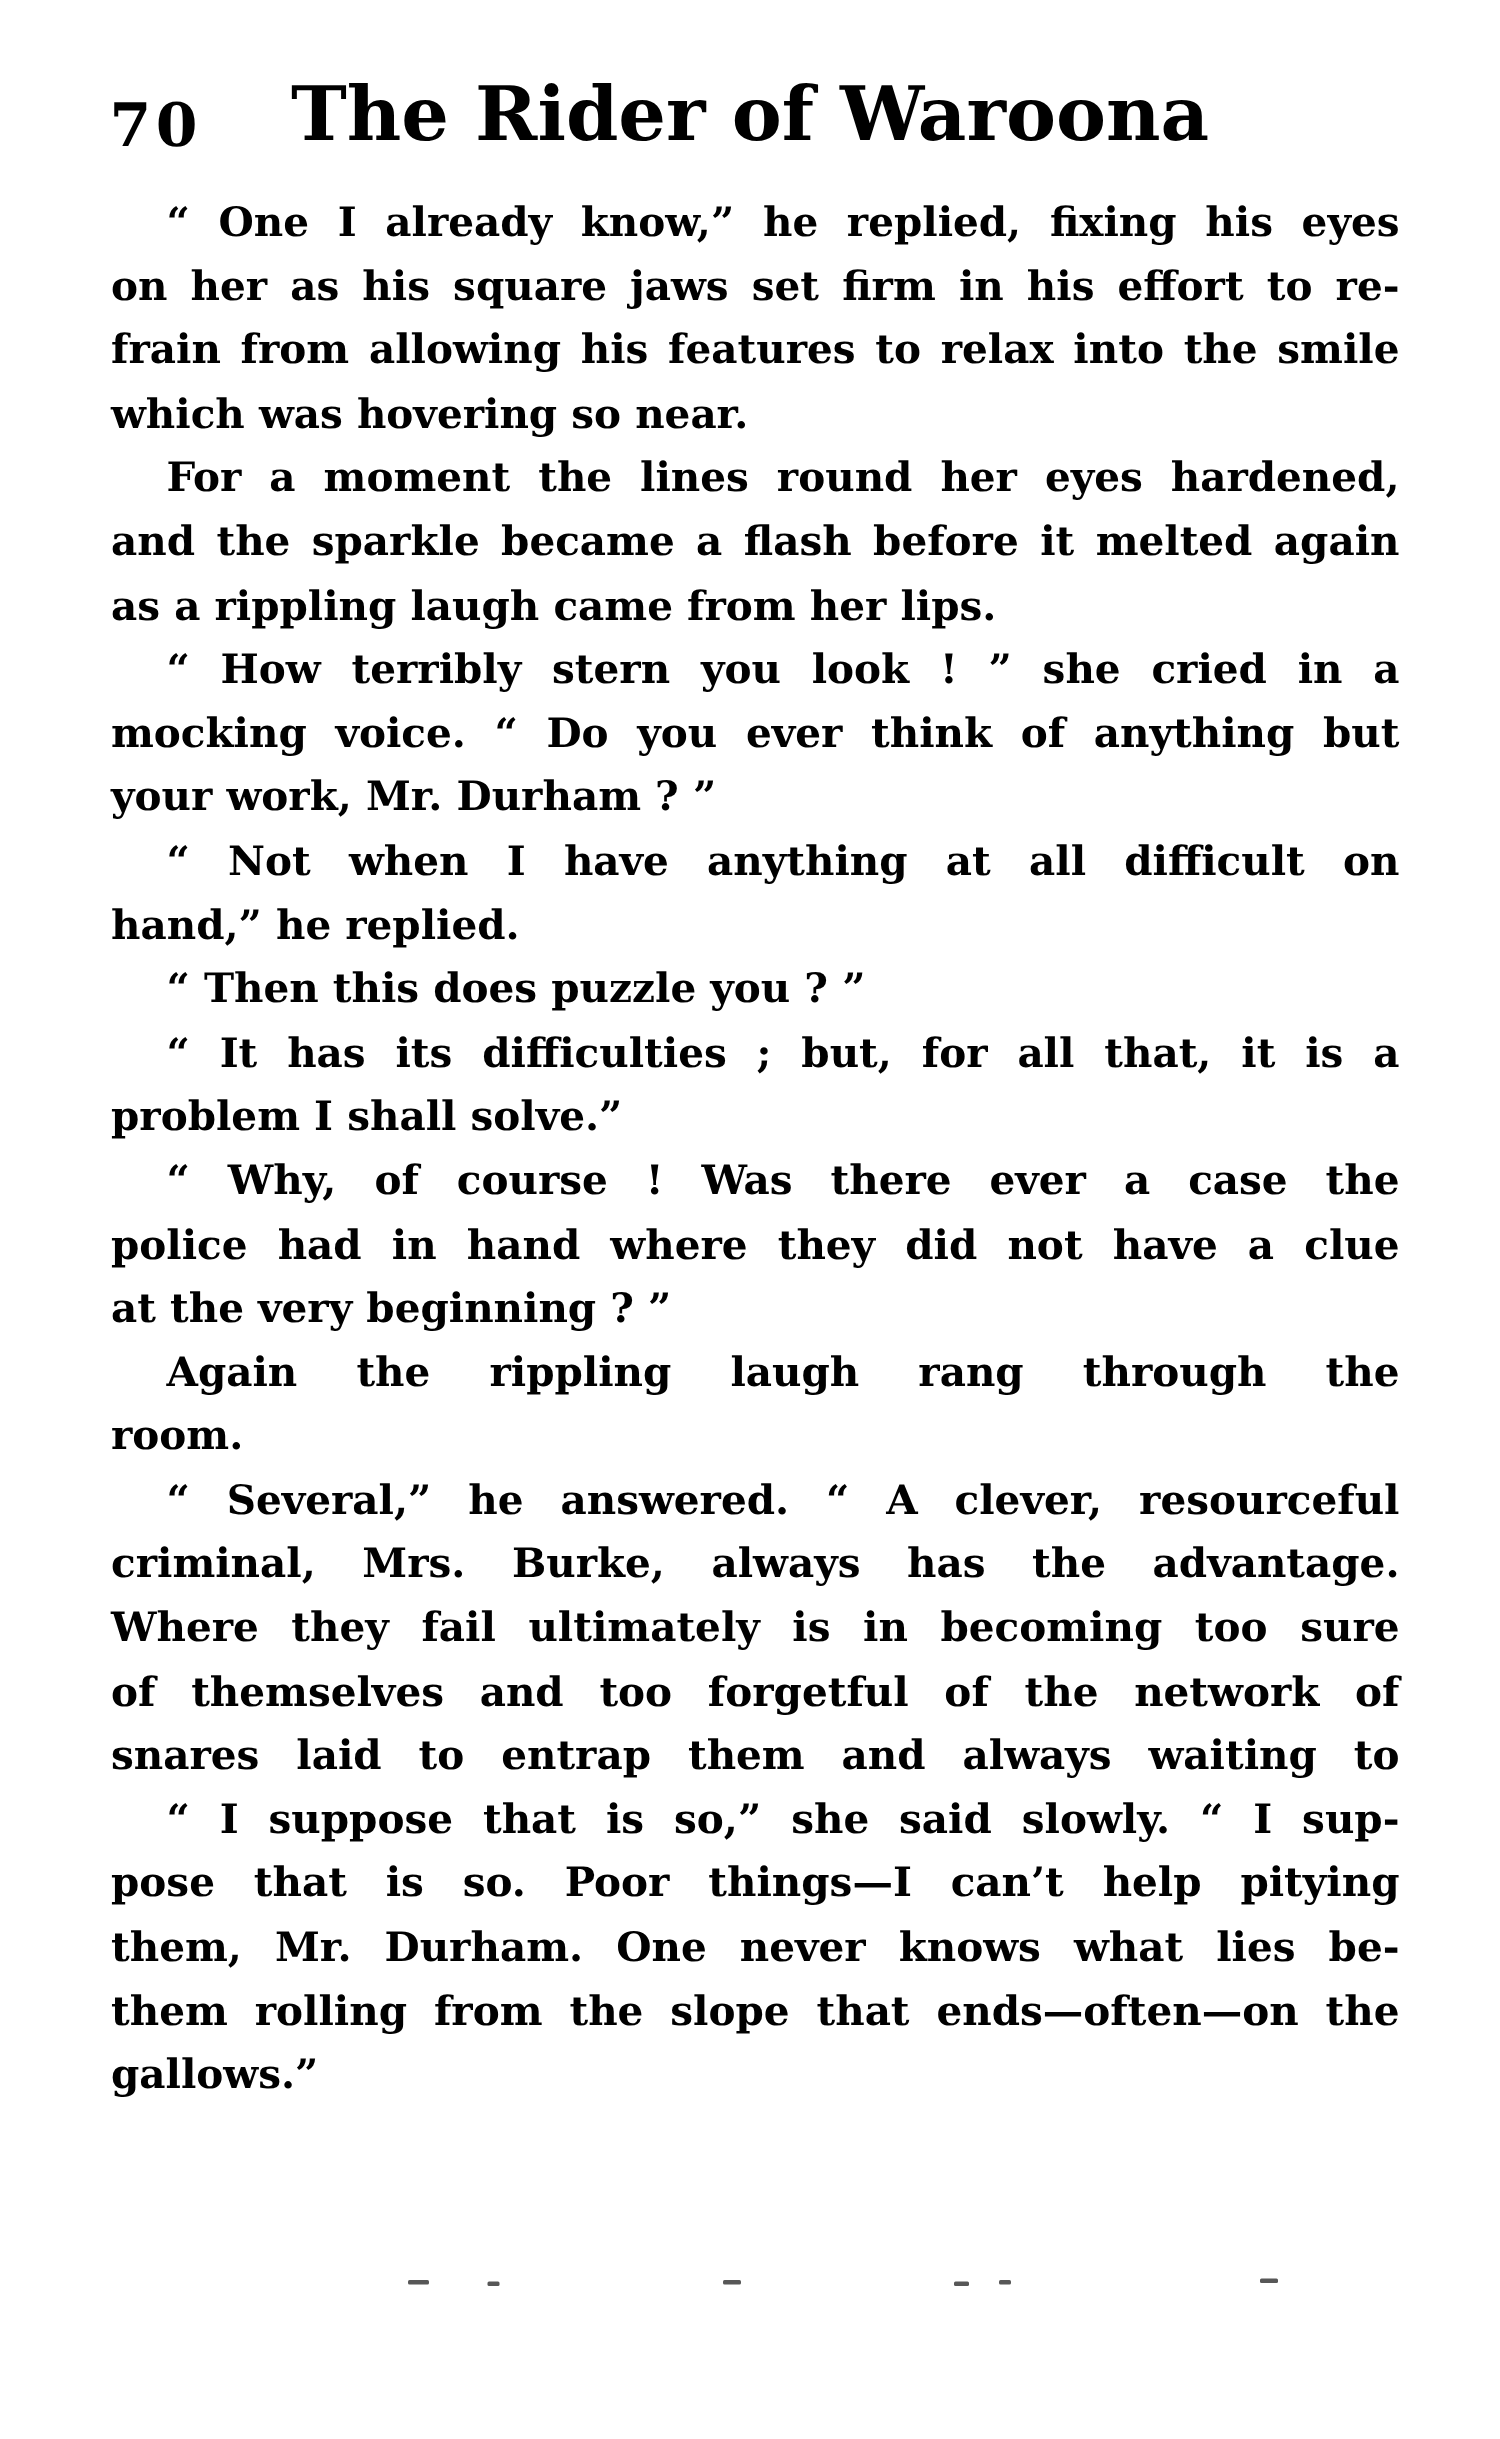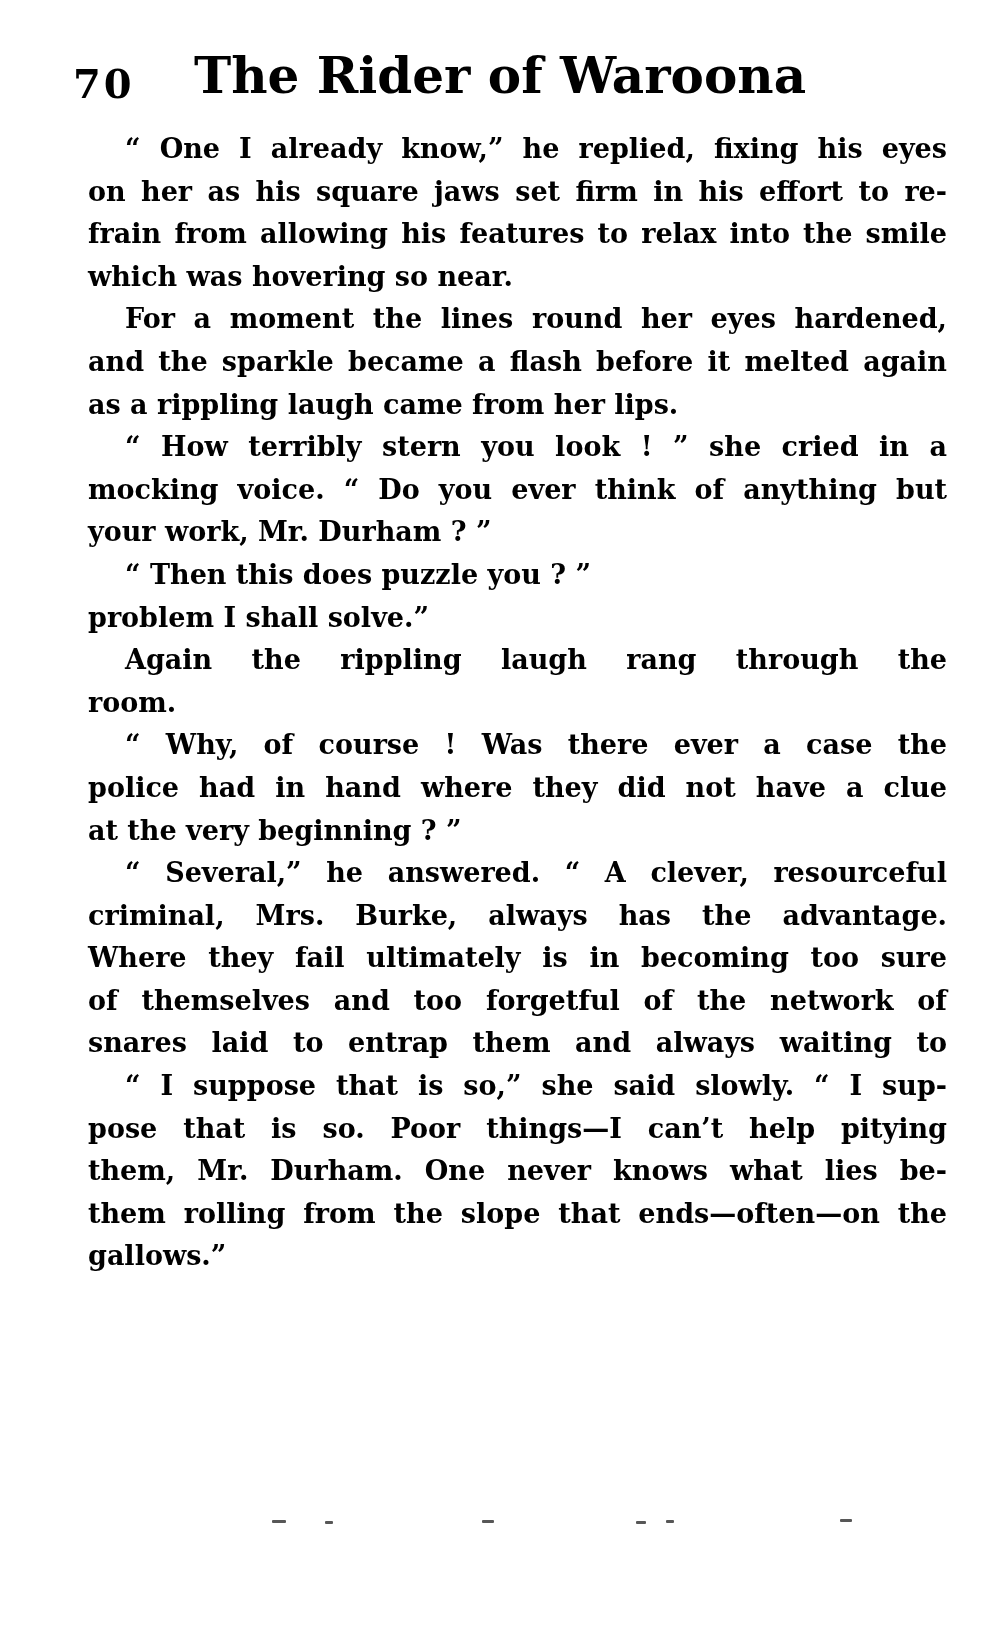--- a/index.html
+++ b/index.html
@@ -36,21 +36,21 @@
     position: absolute;
     left: 0;
     top: 4px;
     width: 100%;
     text-align: center;
     font-size: 50px;
     font-weight: 700;
   }
   .body-text {
     position: absolute;
-    left: 88px;
+    left: 74px;
     top: 116px;
     width: 859px;
   }
   .para {
     margin: 0;
     padding: 0;
   }
   .line {
     font-size: 27px;
     font-weight: 700;
@@ -96,33 +96,38 @@
         <div class="line first">For a moment the lines round her eyes hardened,</div>
         <div class="line">and the sparkle became a flash before it melted again</div>
         <div class="line last">as a rippling laugh came from her lips.</div>
       </div>
       <div class="para">
         <div class="line first">“ How terribly stern you look ! ” she cried in a</div>
         <div class="line">mocking voice. “ Do you ever think of anything but</div>
         <div class="line last">your work, Mr. Durham ? ”</div>
       </div>
       <div class="para">
+        <div class="line first">“ Not when I have anything at all difficult on</div>
+        <div class="line last">hand,” he replied.</div>
+      </div>
+      <div class="para">
         <div class="line first last">“ Then this does puzzle you ? ”</div>
       </div>
       <div class="para">
+        <div class="line first">“ It has its difficulties ; but, for all that, it is a</div>
         <div class="line last">problem I shall solve.”</div>
-      </div>
-      <div class="para">
-        <div class="line first">Again the rippling laugh rang through the</div>
-        <div class="line last">room.</div>
       </div>
       <div class="para">
         <div class="line first">“ Why, of course ! Was there ever a case the</div>
         <div class="line">police had in hand where they did not have a clue</div>
         <div class="line last">at the very beginning ? ”</div>
+      </div>
+      <div class="para">
+        <div class="line first">Again the rippling laugh rang through the</div>
+        <div class="line last">room.</div>
       </div>
       <div class="para">
         <div class="line first">“ Several,” he answered. “ A clever, resourceful</div>
         <div class="line">criminal, Mrs. Burke, always has the advantage.</div>
         <div class="line">Where they fail ultimately is in becoming too sure</div>
         <div class="line">of themselves and too forgetful of the network of</div>
         <div class="line">snares laid to entrap them and always waiting to</div>
       </div>
       <div class="para">
         <div class="line first">“ I suppose that is so,” she said slowly. “ I sup-</div>

